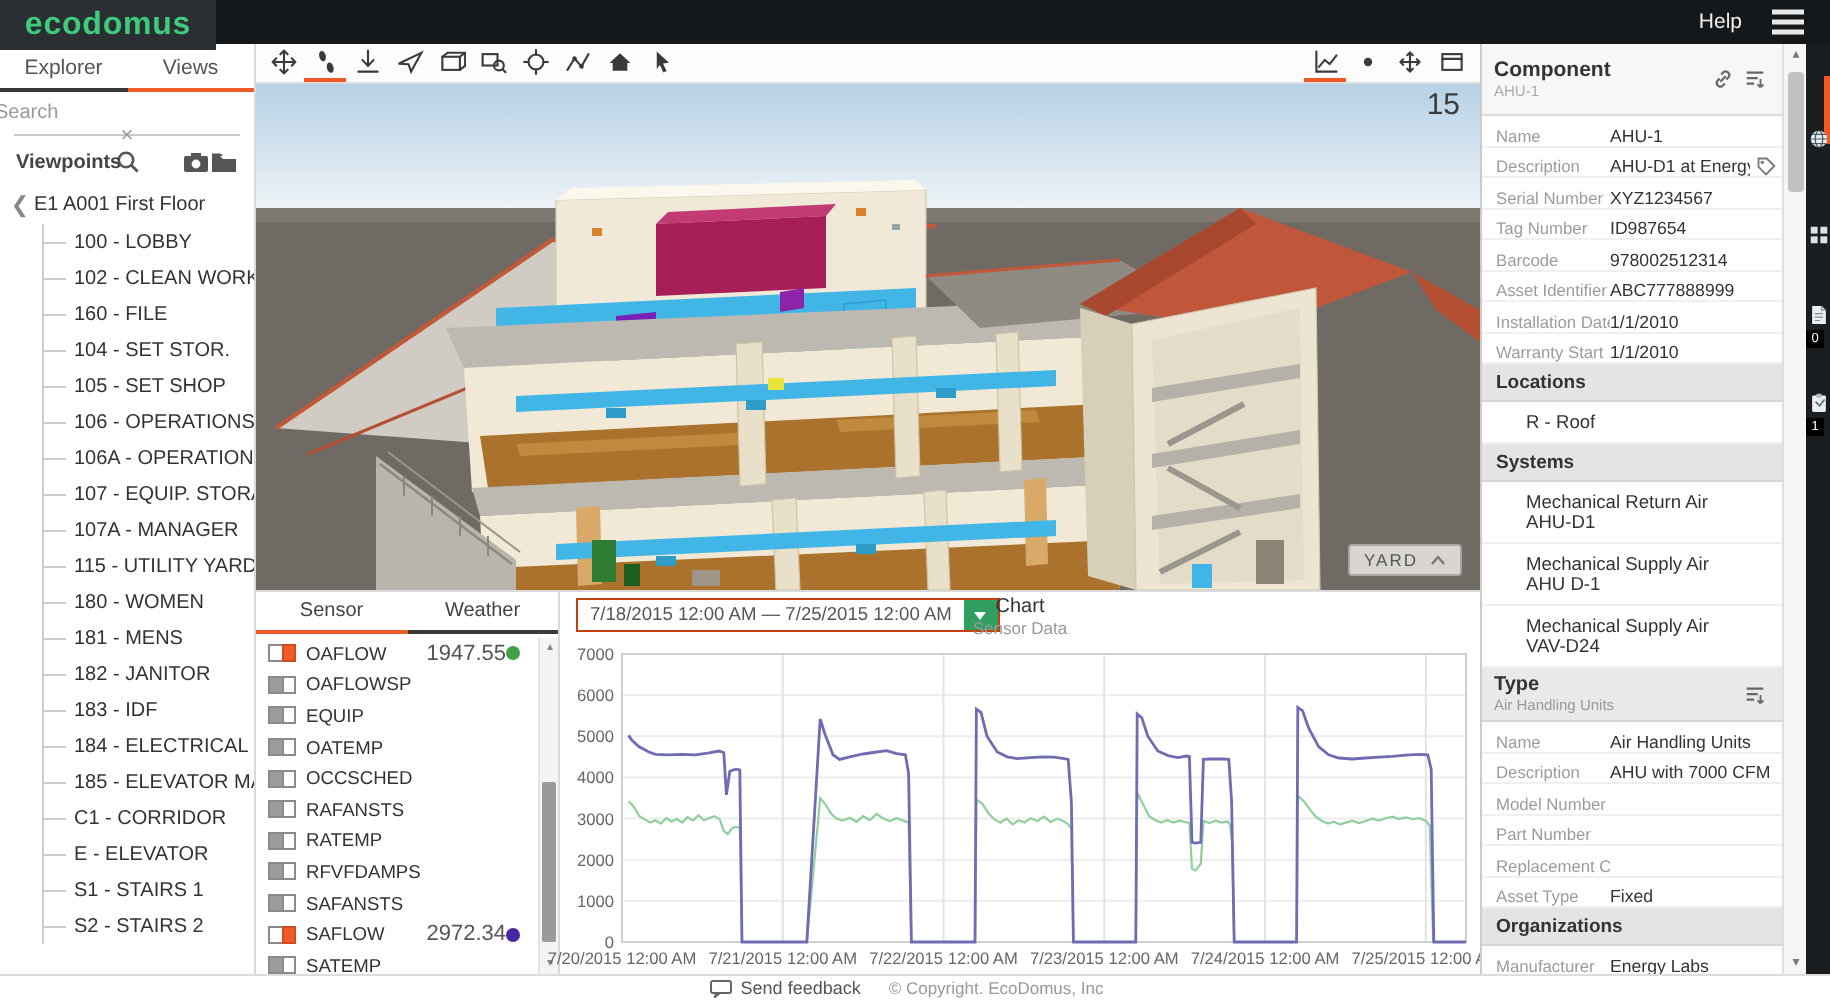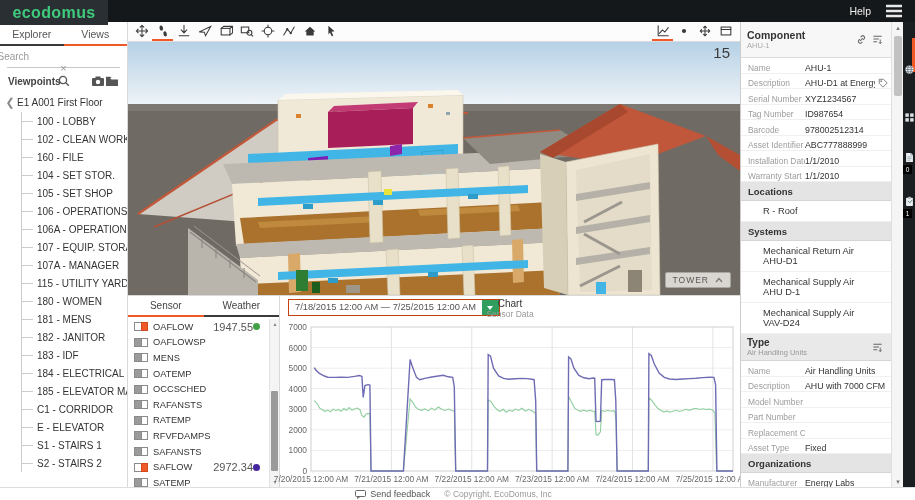--- a/index.html
+++ b/index.html
@@ -370,21 +370,21 @@
         <polyline points="452,244 492,224" stroke="#9b978f" stroke-width="3" fill="none"></polyline>
         <polyline points="492,212 456,192" stroke="#9b978f" stroke-width="3" fill="none"></polyline>
         <polyline points="456,180 494,160" stroke="#9b978f" stroke-width="3" fill="none"></polyline>
         <rect x="468" y="240" width="10" height="12" fill="#41b6e6"></rect>
         <rect x="500" y="228" width="14" height="22" fill="#8c8474"></rect>
 
         <polygon points="578,94 612,113 612,129 590,113" fill="#b44f33"></polygon>
       </svg>
       <div id="fps-counter">15</div>
       <div id="tower-btn">
-        <span>TOWER</span>
+        <span>YARD</span>
         <svg width="8" height="6" viewBox="0 0 8 6">
             <path d="M1 5l3-3.5L7 5" fill="none" stroke="#777" stroke-width="1.2"></path>
           </svg>
       </div>
     </div>
   </div>
 
   <div id="sensor-panel">
     <div class="sensor-tabs">
       <div class="sensor-tab accent">Sensor</div>
@@ -406,21 +406,21 @@
             <i class="k2"></i>
           </span>
           <span class="sname">OAFLOWSP</span>
           <span class="sval"></span>
         </div>
         <div class="sensor-row">
           <span class="stog">
             <i class="k1"></i>
             <i class="k2"></i>
           </span>
-          <span class="sname">MENS</span>
+          <span class="sname">EQUIP</span>
           <span class="sval"></span>
         </div>
         <div class="sensor-row">
           <span class="stog">
             <i class="k1"></i>
             <i class="k2"></i>
           </span>
           <span class="sname">OATEMP</span>
           <span class="sval"></span>
         </div>

